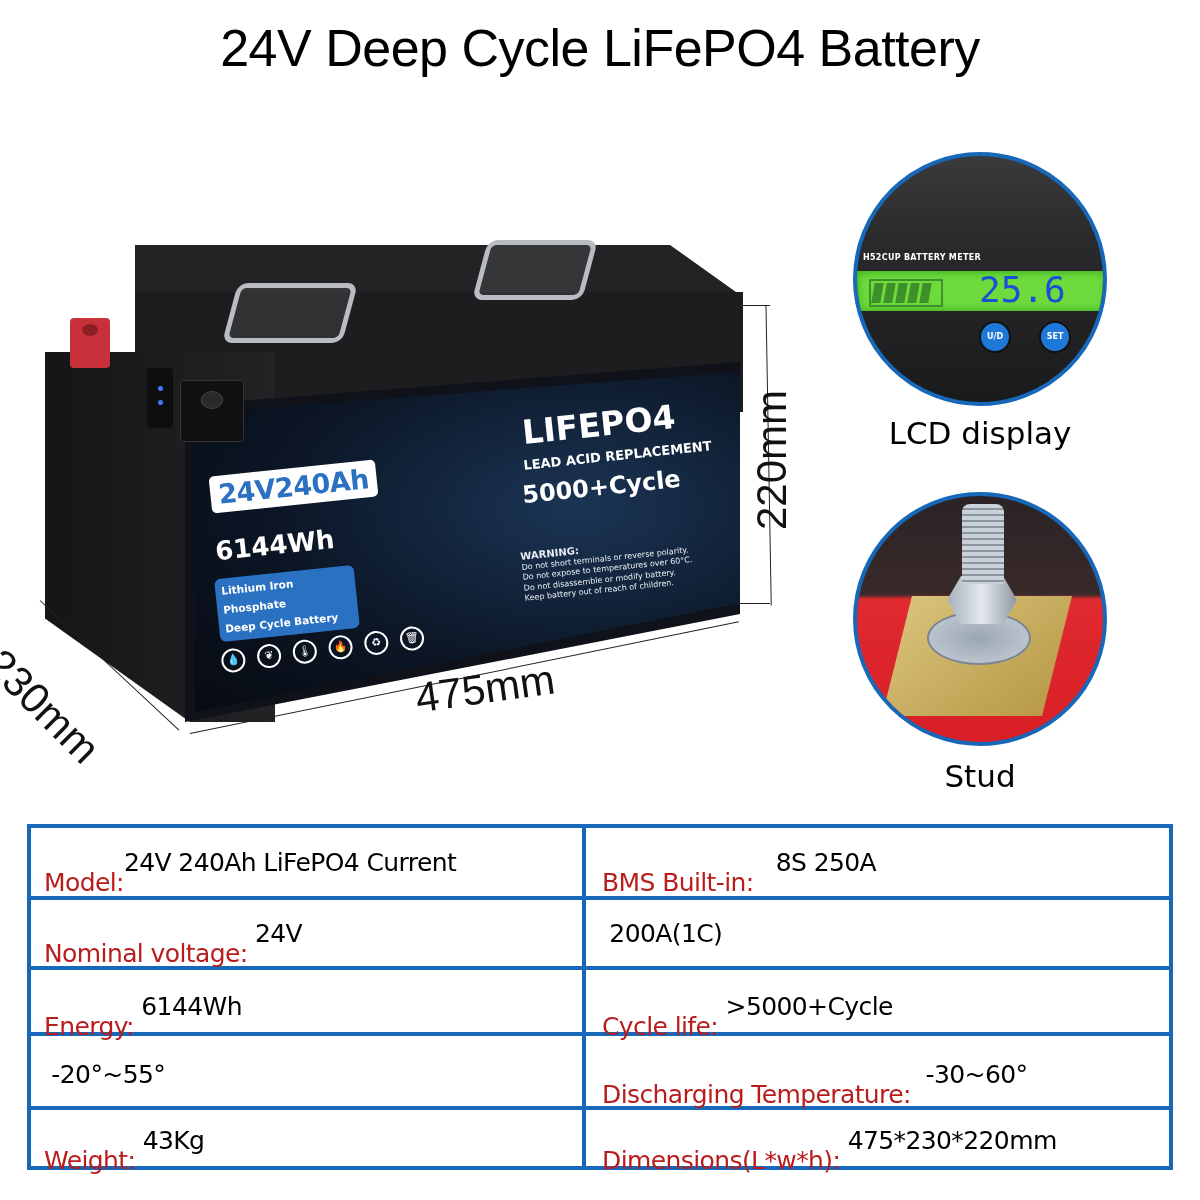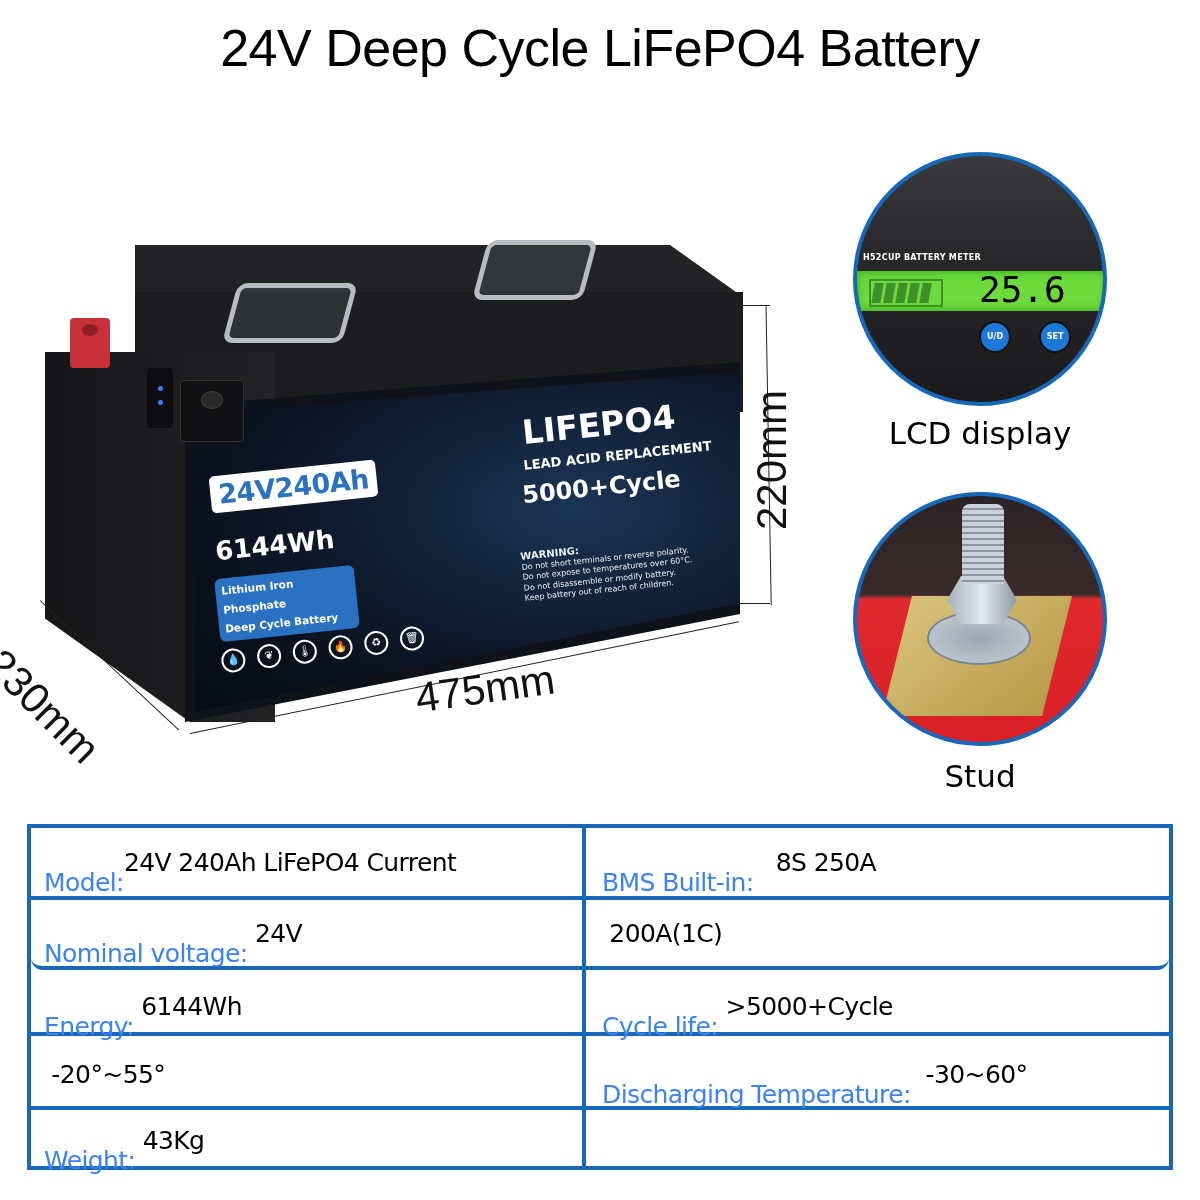--- a/index.html
+++ b/index.html
@@ -39,41 +39,41 @@
   .dim-230 { left:10px; top:640px; transform:rotate(45deg); transform-origin:left top; }
   .dim-220 { left:748px; top:530px; transform:rotate(-90deg); transform-origin:left top; }
 
   
   .inset { position:absolute; left:853px; width:254px; height:254px; border-radius:50%; border:4px solid #1768b9; overflow:hidden; box-sizing:border-box; }
   .inset-lcd { top:152px; background:linear-gradient(180deg,#3a3a3c 0%, #2a2a2c 35%, #1a1a1c 100%); }
   .lcd-meter-text { position:absolute; left:6px; top:97px; color:#fff; font-family:"DejaVu Sans", sans-serif; font-weight:bold; font-size:8px; letter-spacing:0.3px;text-align:center; }
   .lcd-panel { position:absolute; left:0; top:115px; width:250px; height:40px; background:#6ddb3c; box-shadow:inset 0 0 10px #2ea21a; }
   .lcd-bars { position:absolute; left:12px; top:8px; width:70px; height:24px; border:2px solid #3f8f2a; }
   .lcd-bars span { display:inline-block; width:9px; height:20px; background:#3f8f2a; margin:2px 1px 0 2px; transform:skewX(-10deg); }
-  .lcd-value { position:absolute; left:122px; top:-2px; color:#000000; font-family:"DejaVu Sans Mono", monospace; font-size:36px; }
+  .lcd-value { position:absolute; left:122px; top:-2px; color:#1d4ed8; font-family:"DejaVu Sans Mono", monospace; font-size:36px; }
   .lcd-btn { position:absolute; top:165px; width:28px; height:28px; border-radius:50%; background:#1e78d8; color:#fff; font-family:"DejaVu Sans", sans-serif; font-size:8px; font-weight:bold; line-height:28px; text-align:center; border:2px solid #111; }
   .lcd-btn.ud { left:122px; } .lcd-btn.set { left:182px; }
   .inset-caption { position:absolute; left:853px; width:254px; text-align:center; color:#000000; font-family:"DejaVu Sans", sans-serif; font-size:31px; }
   .cap-lcd { top:415px; }
   .cap-stud { top:758px;text-align:center; }
   .inset-stud { top:492px; background:linear-gradient(180deg,#2b2326 0%, #3a2a2a 40%, #e02a2f 42%, #d81f25 100%); }
   .stud-plate { position:absolute; left:40px; top:100px; width:160px; height:120px; background:linear-gradient(135deg,#d8c27a,#b89a48); transform:skewX(-14deg); }
   .stud-washer { position:absolute; left:70px; top:115px; width:100px; height:50px; border-radius:50%; background:radial-gradient(ellipse,#9aa6b2,#c7d0d8); border:2px solid #7a8590; }
   .stud-nut { position:absolute; left:90px; top:80px; width:70px; height:48px; background:linear-gradient(90deg,#a7b0ba,#e2e8ee,#8f98a2); clip-path:polygon(20% 0%,80% 0%,100% 50%,80% 100%,20% 100%,0% 50%); }
   .stud-bolt { position:absolute; left:105px; top:8px; width:42px; height:80px; background:repeating-linear-gradient(180deg,#c9d2da 0 4px,#8c959e 4px 6px); border-radius:8px 8px 2px 2px; }
 
   
   .spec-table { position:absolute; left:27px; top:824px; width:1146px; height:346px; border:4px solid #1768b9; box-sizing:border-box; }
   .spec-row { position:absolute; left:0; width:100%; border-bottom:4px solid #1768b9; box-sizing:border-box; }
   .spec-row:last-child { border-bottom:none; }
   .spec-divider { position:absolute; left:551px; top:0; width:4px; height:100%; background:#1768b9; }
   .spec-cell { position:absolute; top:0; height:100%; display:flex; align-items:center; font-family:"DejaVu Sans", sans-serif; font-size:25px; letter-spacing:-0.6px; white-space:nowrap; }
   .spec-cell.left { left:13px; }
   .spec-cell.right { left:571px; }
-  .spec-label { color:#3b82f6;margin-top:40px; }
+  .spec-label { color:#b91c1c;margin-top:40px; }
   .spec-value { color:#000; }
 </style>
 </head>
 <body>
 
 <div class="title">24V Deep Cycle LiFePO4 Battery</div>
 
 <div>
   <div class="bat-topface"></div>
   <div class="bat-upper"></div>
@@ -149,21 +149,21 @@
   <div class="spec-row" style="top:0; height:72px;">
     <div class="spec-cell left">
       <span class="spec-label">Model:</span>
         <span class="spec-value">24V 240Ah LiFePO4 Current</span>
     </div>
     <div class="spec-cell right">
       <span class="spec-label">BMS Built-in:</span>&nbsp;&nbsp;&nbsp;<span class="spec-value">8S 250A</span>
     </div>
   </div>
 
-  <div class="spec-row" style="top:72px; height:70px;border-radius:12px;">
+  <div class="spec-row" style="top:72px; height:70px;">
     <div class="spec-cell left">
       <span class="spec-label">Nominal voltage:</span>&nbsp;<span class="spec-value">24V</span>
     </div>
     <div class="spec-cell right">
       &nbsp;<span class="spec-value">200A(1C)</span>
     </div>
   </div>
 
   <div class="spec-row" style="top:152px; height:56px;">
     <div class="spec-cell left">
@@ -180,14 +180,17 @@
     </div>
     <div class="spec-cell right">
       <span class="spec-label">Discharging Temperature:</span>&nbsp;&nbsp;<span class="spec-value">-30~60°</span>
     </div>
   </div>
 
   <div class="spec-row" style="top:282px; height:60px;">
     <div class="spec-cell left">
       <span class="spec-label">Weight:</span>&nbsp;<span class="spec-value">43Kg</span>
     </div>
+    <div class="spec-cell right">
+      <span class="spec-label">Dimensions(L*w*h):</span>&nbsp;<span class="spec-value">475*230*220mm</span>
+    </div>
   </div>
 </div>
 
 </body></html>

